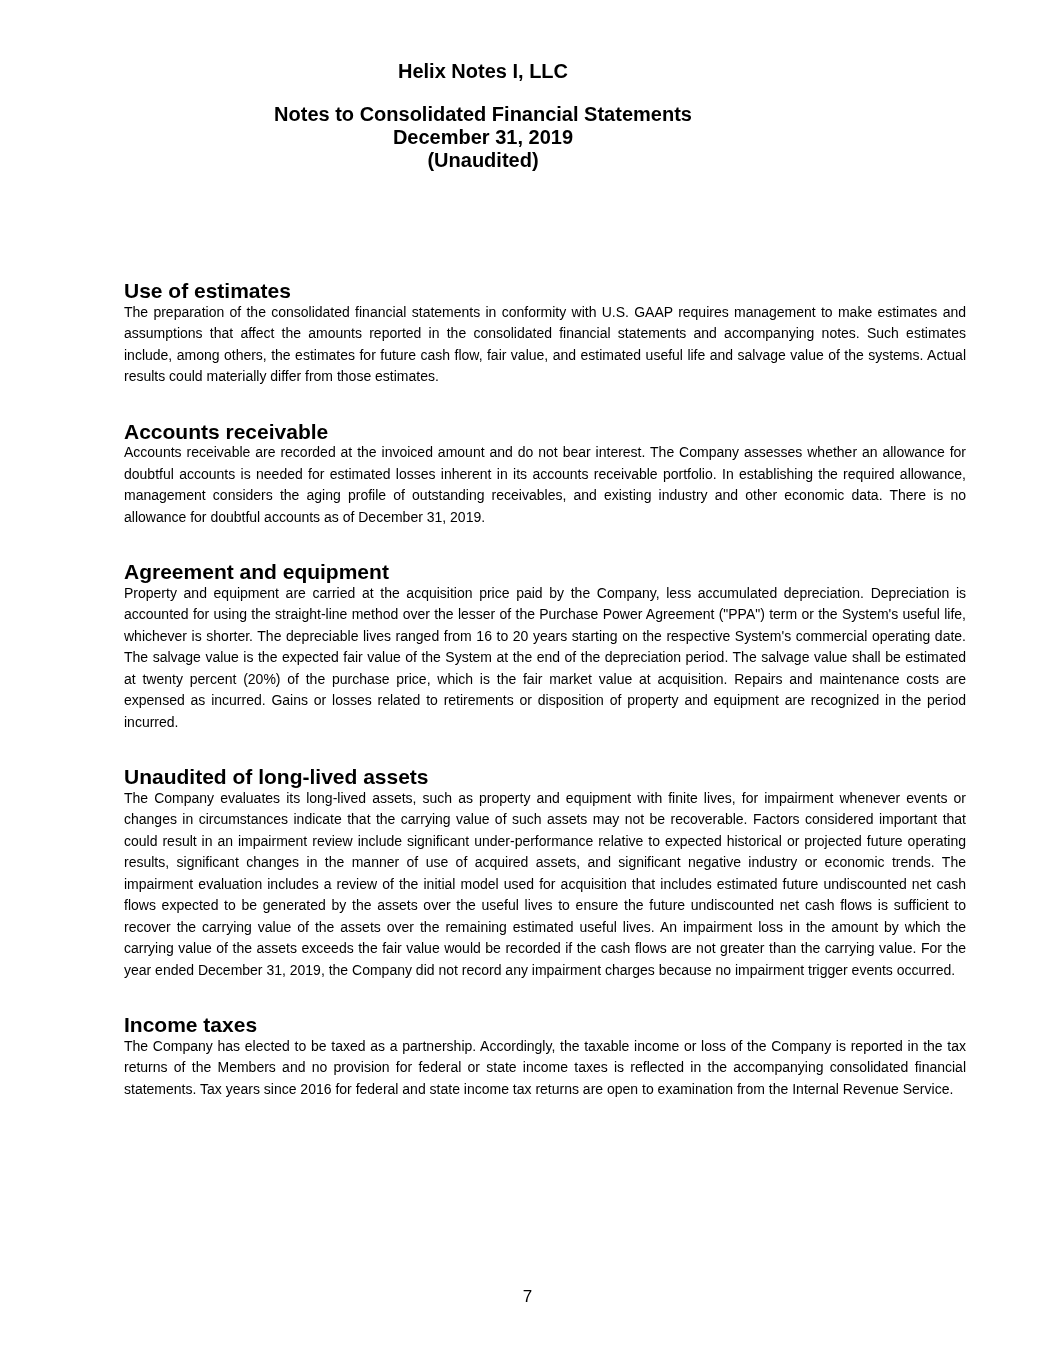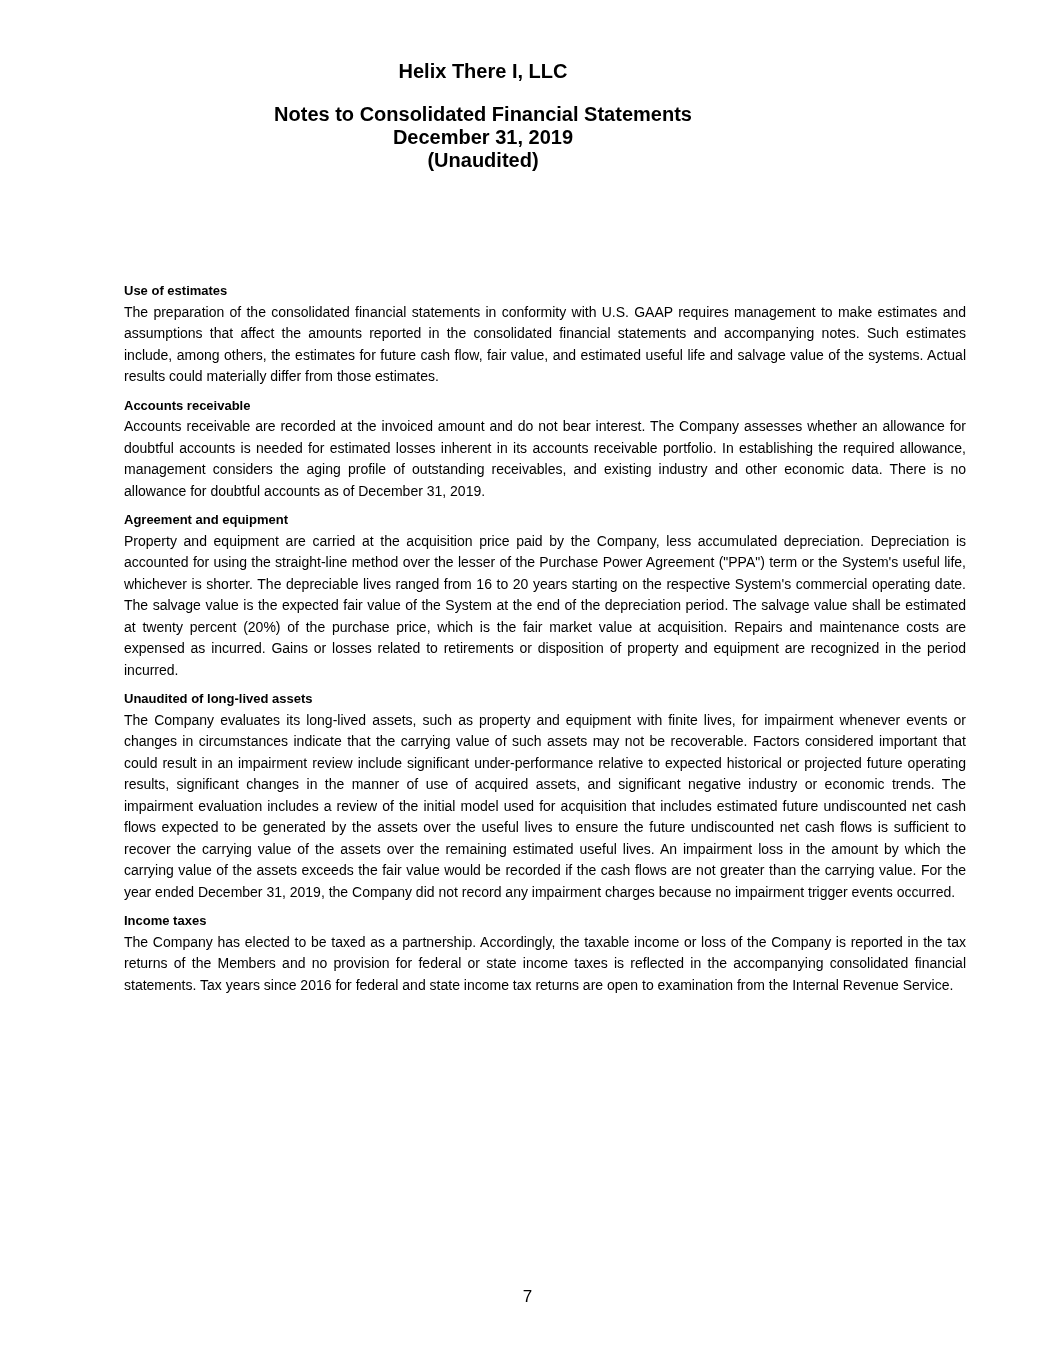--- a/index.html
+++ b/index.html
@@ -23,24 +23,24 @@
     font-size: 20px;
     line-height: 23px;
   }
   .title-block { margin-top: 20px; }
 
   
   .content {
     padding-left: 124px;
     padding-right: 89px;
   }
-  .section { margin-top: 7px; }
+  .section { margin-top: 33px; }
   .section:first-child { margin-top: 108px; }
   .section h3 {
-    font-size: 13px;
+    font-size: 21px;
     font-weight: bold;
     line-height: 21.5px;
   }
   .section p {
     font-size: 14px;
     line-height: 21.5px;
     text-align: justify;
   }
 
   .footer {
@@ -52,21 +52,21 @@
     font-size: 17px;
     line-height: 21.5px;
   }
 </style>
 </head>
 <body>
 
 <div class="page">
 
   <div class="doc-header">
-    <div>Helix There I, LLC</div>
+    <div>Helix Notes I, LLC</div>
     <div class="title-block">
       <div>Notes to Consolidated Financial Statements</div>
       <div>December 31, 2019</div>
       <div>(Unaudited)</div>
     </div>
   </div>
 
   <div class="content">
 
     <section class="section">

